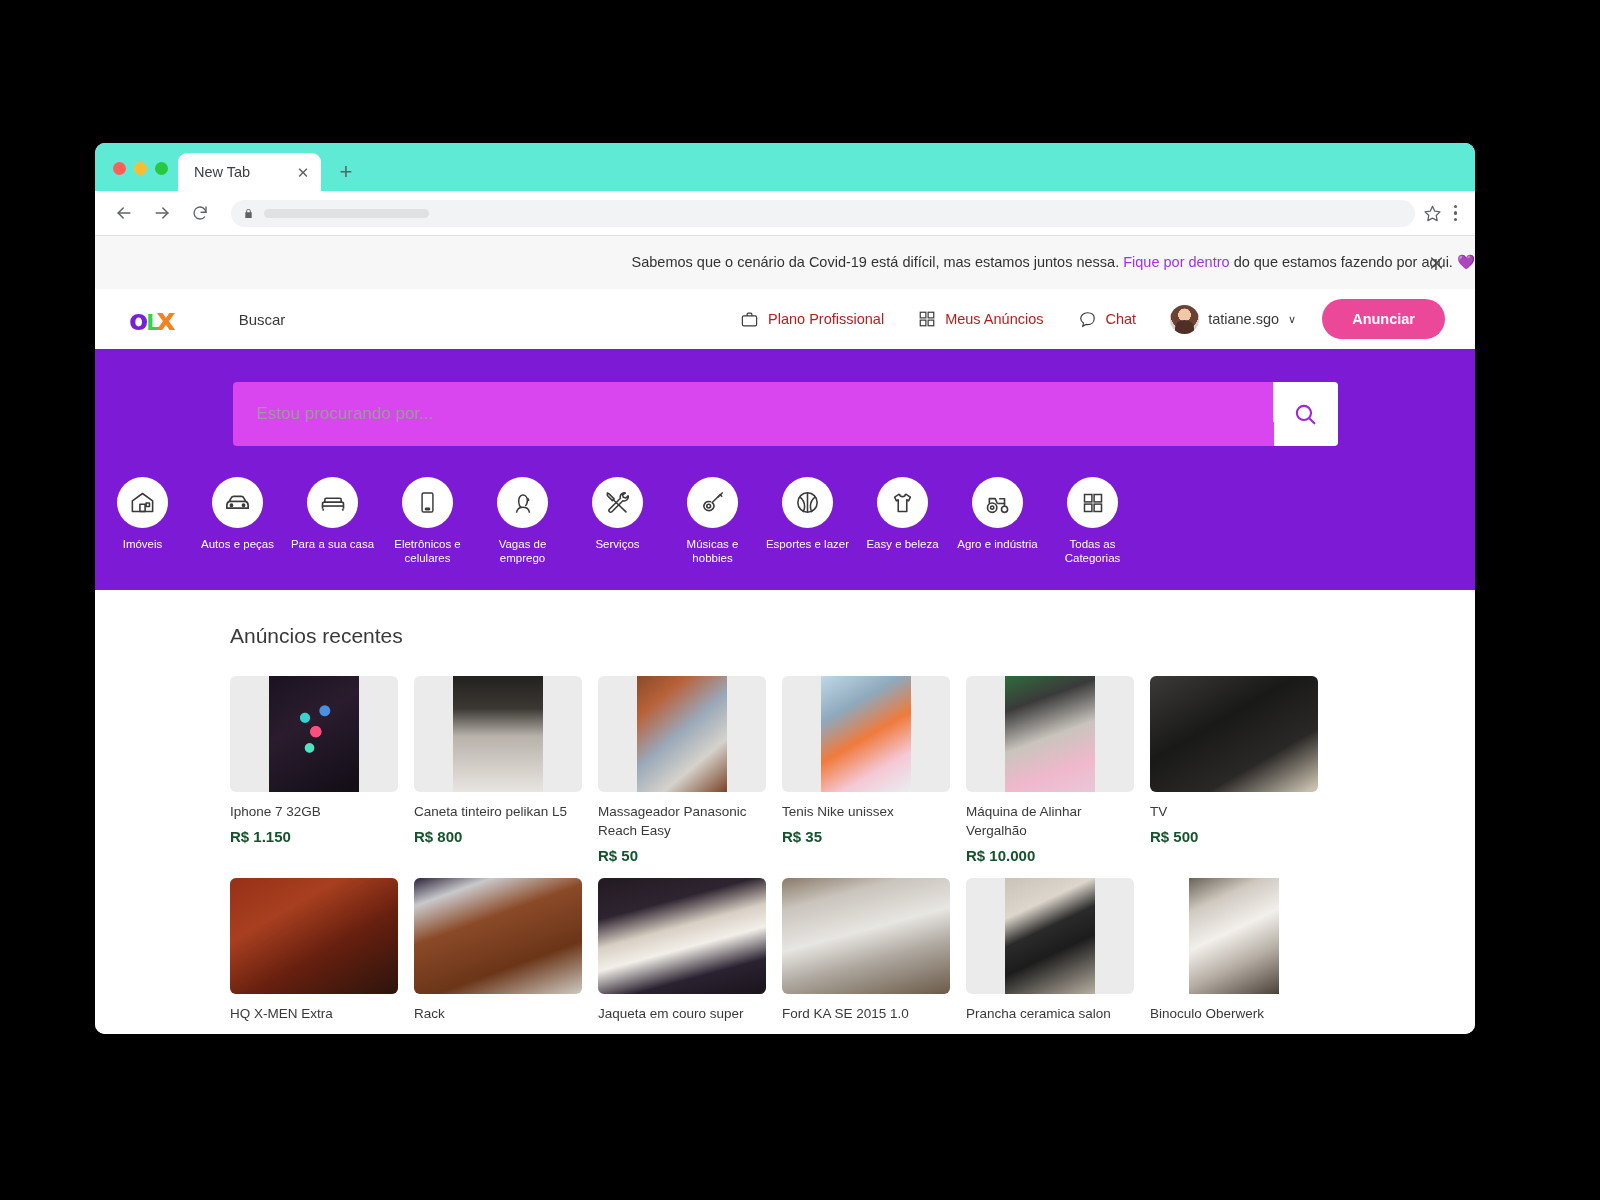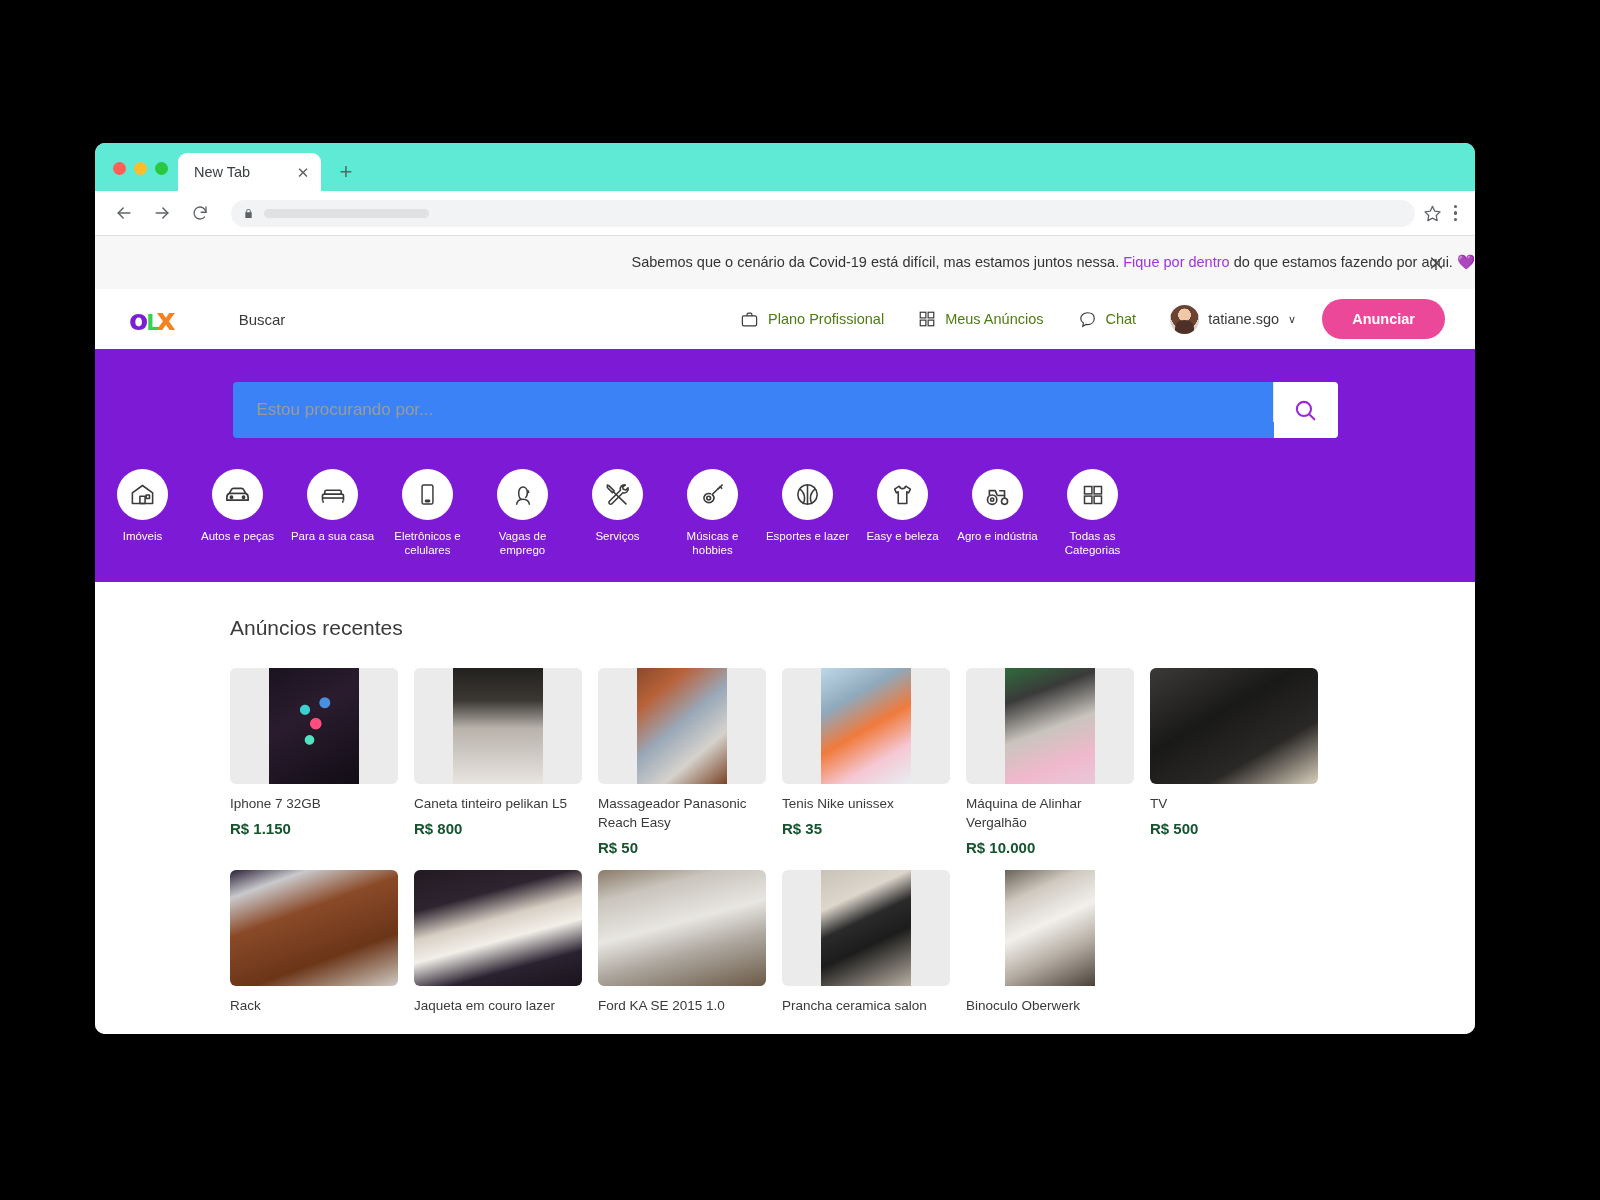--- a/index.html
+++ b/index.html
@@ -112,21 +112,21 @@
     position: relative;
   }
   #olx-logo { font-size: 0; display: flex; align-items: baseline; letter-spacing: -1px; }
   #olx-logo .o { color: #7b1fd4; font-weight: bold; font-size: 28px; font-family: "DejaVu Sans", sans-serif;}
   #olx-logo .l { color: #3ad14a; font-weight: bold; font-size: 22px; font-family: "DejaVu Sans", sans-serif; margin-left:-1px; }
   #olx-logo .x { color: #f5821f; font-weight: bold; font-size: 30px; font-family: "DejaVu Sans", sans-serif; margin-left:-3px;}
   #nav-buscar { margin-left: 64px; font-size: 15px; color: #3a3a3a; cursor: pointer; }
   #header-right { margin-left: auto; display: flex; align-items: center; gap: 0; }
   .header-link {
     display: flex; align-items: center; gap: 9px;
-    font-size: 14.5px; color: #4d7c0f;
+    font-size: 14.5px; color: #b91c1c;
     margin-left: 34px; cursor: pointer;
   }
   .header-link .hl-icon { display: flex; color: #3a3a3a; }
   #user-chip { display:flex; align-items:center; gap: 9px; margin-left: 34px; cursor: pointer; }
   #avatar {
     width: 29px; height: 29px; border-radius: 50%;
     background: radial-gradient(circle at 50% 34%, #f0c8a8 0 26%, #6b4332 27% 58%, #d8cfc8 59% 100%);
     position: relative; overflow: hidden; flex-shrink:0;
   }
   #avatar::after{
@@ -144,22 +144,22 @@
     font-family: "Liberation Sans", sans-serif;
   }
 
   
   #hero {
     background: #7d1ad6;
     padding: 33px 0 24px 0;
   }
   #search-row { display: flex; justify-content: center; }
   #search-box {
-    width: 1105px; height: 56px;
-    background: #3b82f6; border-radius: 4px;
+    width: 1105px; height: 64px;
+    background: #d946ef; border-radius: 4px;
     display: flex; align-items: flex-start; overflow: hidden;
   }
   #search-input {
     flex: 1; height: 100%; border: none; outline: none;
     padding: 0 24px; font-size: 17px; color: #333;
     font-family: "Liberation Sans", sans-serif; background: transparent;
   }
   #search-input::placeholder { color: #9b9b9b; }
   #search-divider { width: 1px; height: 40px; background: #e4e4e4; }
   #search-button {
@@ -537,29 +537,35 @@
           </div>
           <div class="product-card">
             <div class="product-thumb">
               <div class="thumb-img wide img-tv"></div>
             </div>
             <div class="product-title">TV</div>
             <div class="product-price">R$ 500</div>
           </div>
           <div class="product-card">
             <div class="product-thumb">
+              <div class="thumb-img wide img-hq"></div>
+            </div>
+            <div class="product-title">HQ X-MEN Extra</div>
+          </div>
+          <div class="product-card">
+            <div class="product-thumb">
               <div class="thumb-img wide img-rack"></div>
             </div>
             <div class="product-title">Rack</div>
           </div>
           <div class="product-card">
             <div class="product-thumb">
               <div class="thumb-img wide img-jaqueta"></div>
             </div>
-            <div class="product-title">Jaqueta em couro lazer</div>
+            <div class="product-title">Jaqueta em couro super</div>
           </div>
           <div class="product-card">
             <div class="product-thumb">
               <div class="thumb-img wide img-ford"></div>
             </div>
             <div class="product-title">Ford KA SE 2015 1.0</div>
           </div>
           <div class="product-card">
             <div class="product-thumb">
               <div class="thumb-img narrow img-prancha"></div>

